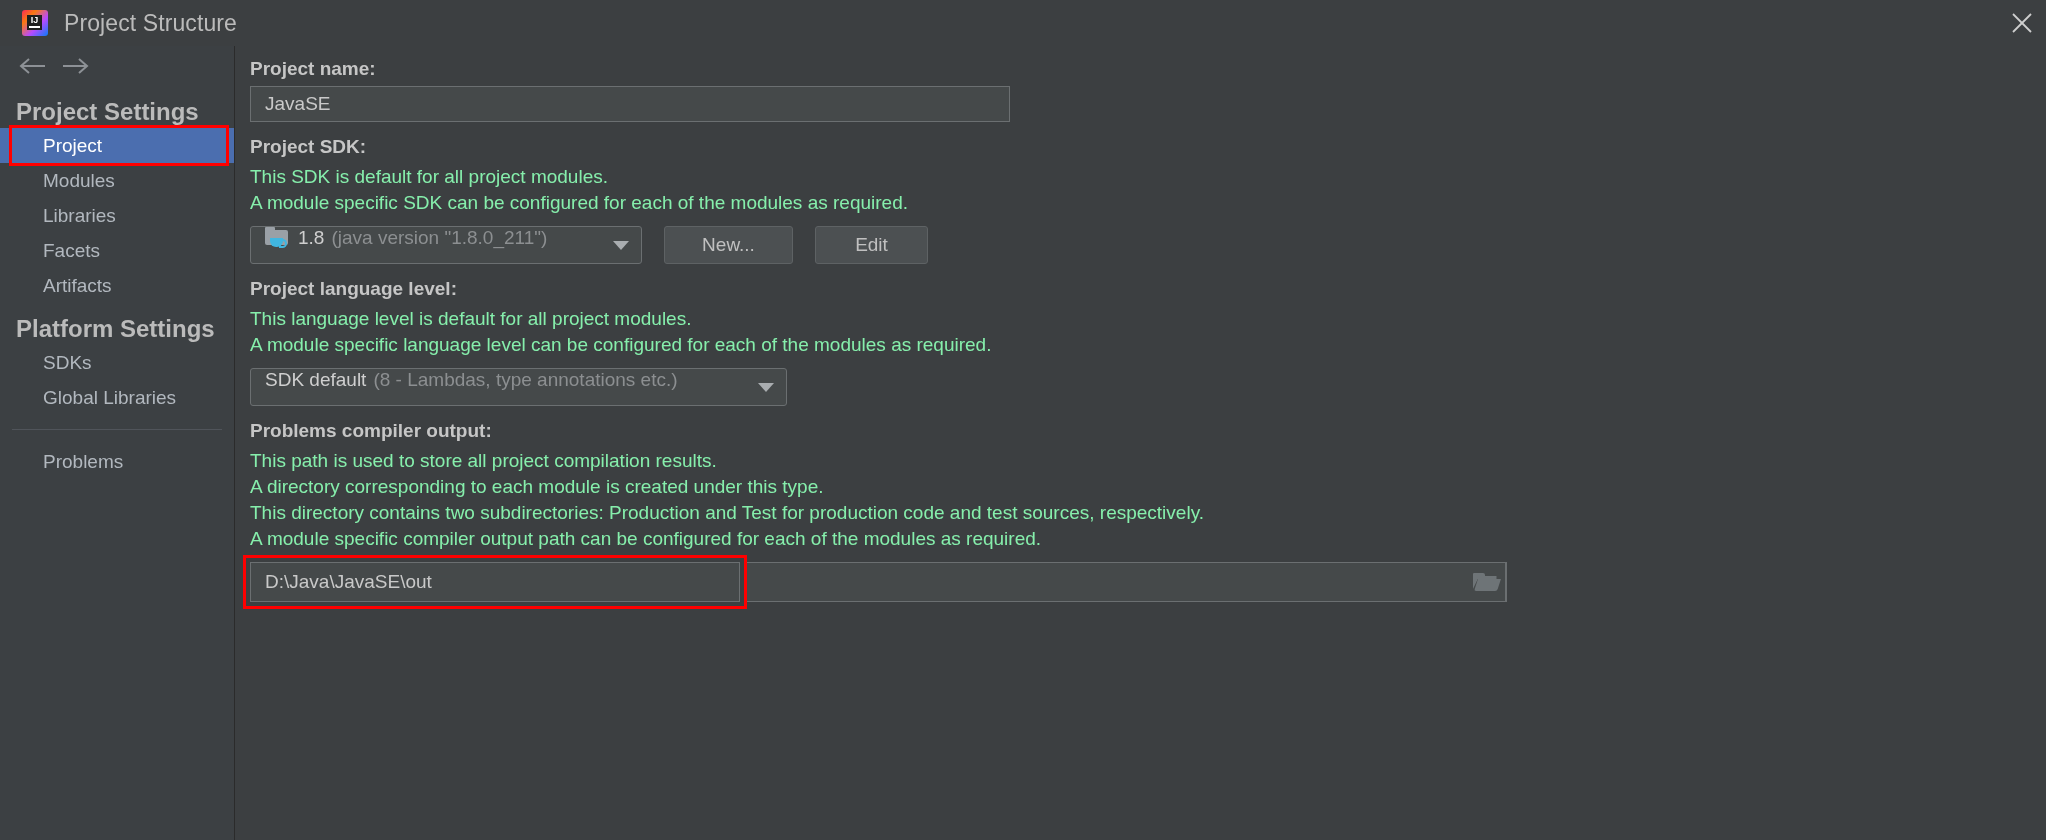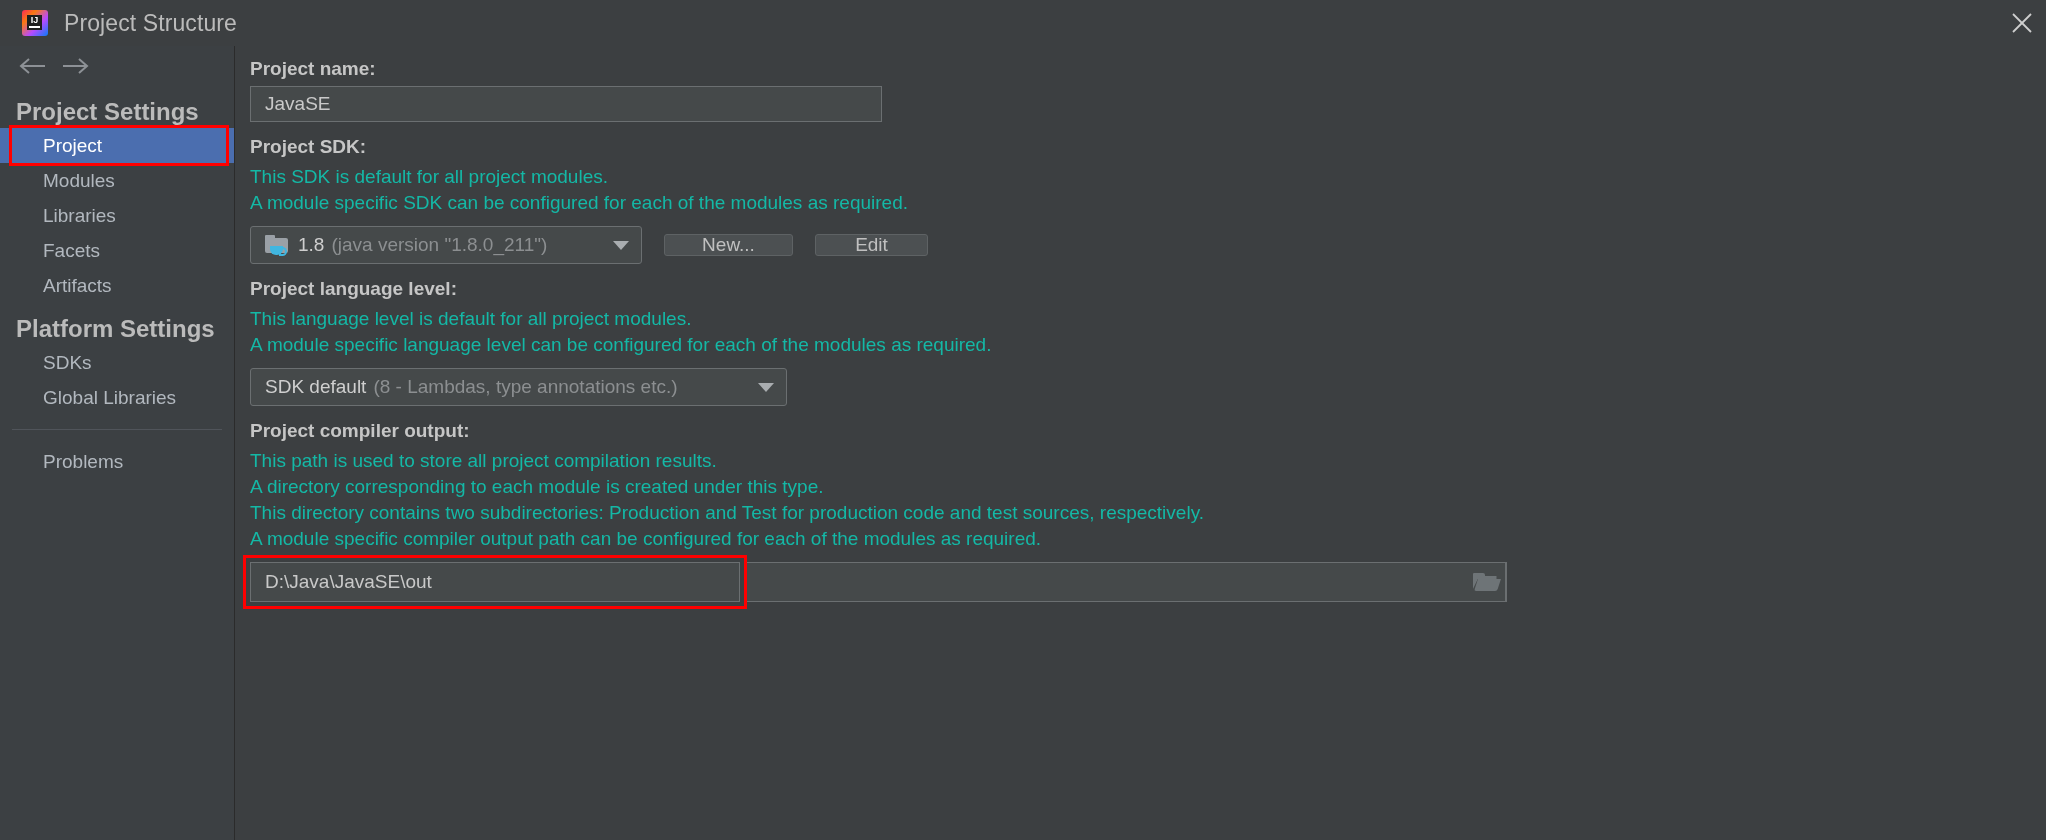--- a/index.html
+++ b/index.html
@@ -130,47 +130,46 @@
     padding: 12px 0 0 14px;
   }
   .label-bold {
     font-size: 19px;
     font-weight: bold;
     color: #c6c6c6;
     margin-bottom: 6px;
   }
   .desc-line {
     font-size: 19px;
-    color: #14b8a6;
+    color: #86efac;
     line-height: 26px;
   }
 
   .text-field {
     height: 36px;
     background: #45494a;
     border: 1px solid #6b6f71;
     color: #c9c9c9;
     font-size: 19px;
     line-height: 34px;
     padding-left: 14px;
   }
-  #project-name-field { width: 632px; }
+  #project-name-field { width: 760px; }
 
   .spacer-14 { height: 14px; }
   .spacer-10 { height: 10px; }
 
   .row { display: flex; align-items: center; }
 
   .combo {
     height: 38px;
     background: #45494a;
     border: 1px solid #6b6f71;
     border-radius: 3px;
     display: flex;
-    align-items: center;
     padding: 0 0 0 14px;
     color: #c9c9c9;
     font-size: 19px;
   }
   #sdk-combo { width: 392px; }
   #lang-combo { width: 537px; }
   .combo .val-strong { color: #cfcfcf; }
   .combo .val-dim { color: #8c8f91; margin-left: 7px; }
   .combo-arrow {
     margin-left: auto;
@@ -216,21 +215,21 @@
     content: "";
     position: absolute;
     right: -4px; top: 1px;
     width: 6px; height: 5px;
     border: 2px solid #40b6e0;
     border-left: none;
     border-radius: 0 5px 5px 0;
   }
 
   .btn {
-    height: 22px;
+    height: 38px;
     background: #4c5052;
     border: 1px solid #5e6264;
     border-radius: 3px;
     color: #c0c0c0;
     font-size: 19px;
     display: flex;
     align-items: center;
     justify-content: center;
     margin-left: 22px;
   }
@@ -420,21 +419,21 @@
     <div class="combo" id="lang-combo">
       <span class="val-strong">SDK default</span>
       <span class="val-dim">(8 - Lambdas, type annotations etc.)</span>
       <span class="combo-arrow">
           <span class="tri-down"></span>
         </span>
     </div>
 
     <div class="spacer-14"></div>
 
-    <div class="label-bold">Project compiler output:</div>
+    <div class="label-bold">Problems compiler output:</div>
     <div class="desc-line">This path is used to store all project compilation results.</div>
     <div class="desc-line">A directory corresponding to each module is created under this type.</div>
     <div class="desc-line">This directory contains two subdirectories: Production and Test for production code and test sources, respectively.</div>
     <div class="desc-line">A module specific compiler output path can be configured for each of the modules as required.</div>
 
     <div class="spacer-10"></div>
 
     <div class="out-row">
       <div class="browse-strip"></div>
       <div class="out-field-wrap">

